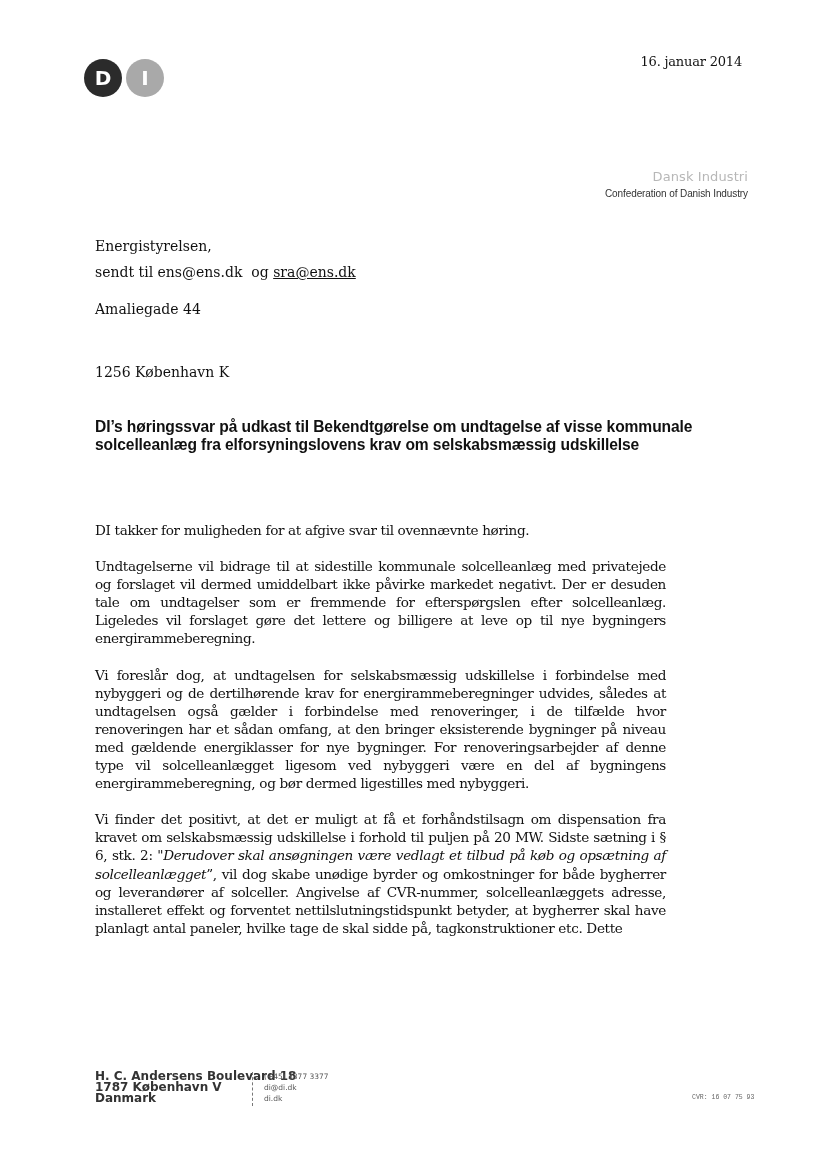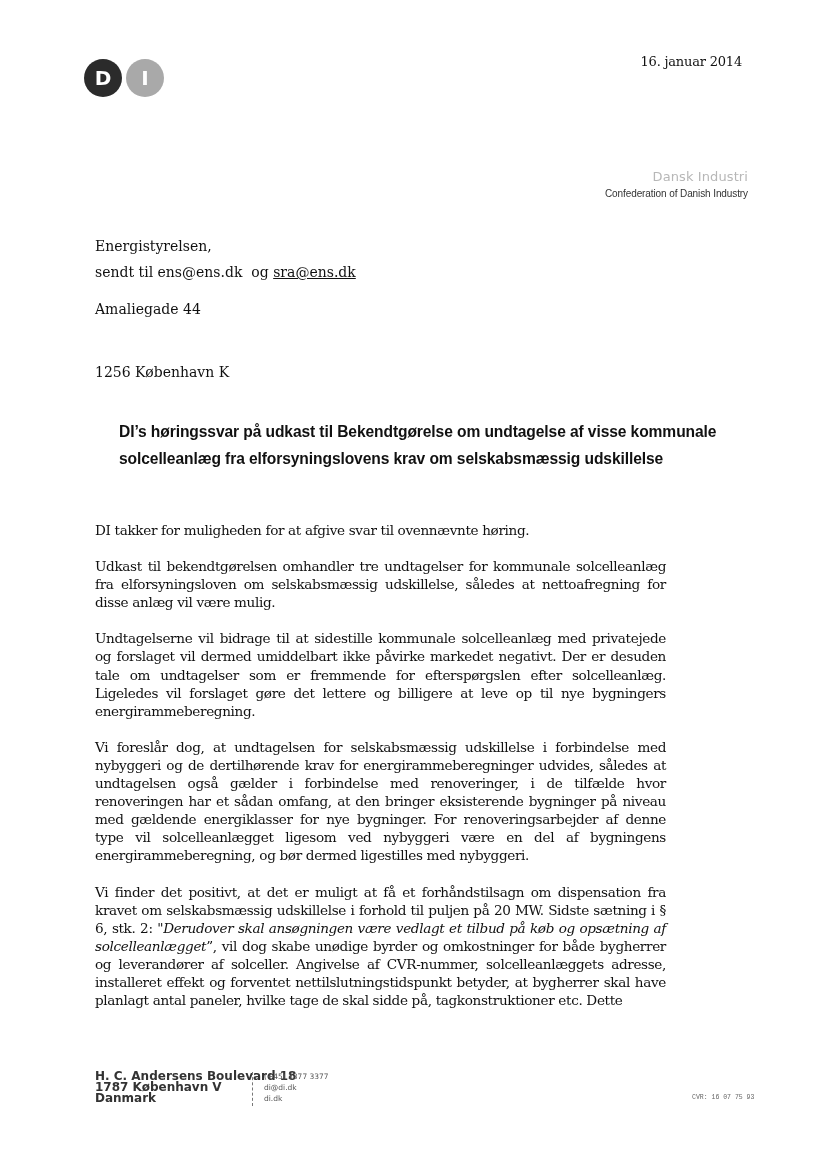--- a/index.html
+++ b/index.html
@@ -53,21 +53,21 @@
 
     .sent {
       left: 95px; top: 264px;
       font-size: 14px; white-space: nowrap;
     }
     .sent .link { text-decoration: underline; margin-top: 44px; }
 
     .title {
       left: 95px; top: 418px; width: 600px;
       font-family: "Liberation Sans", sans-serif; font-weight: bold; font-size: 15.6px;
-      line-height: 27px; letter-spacing: -0.1px; margin-left: 24px;
+      line-height: 18px; letter-spacing: -0.1px;
     }
 
     .body {
       left: 95px; top: 512px; width: 571px;
       font-size: 13.6px; line-height: 18.1px; letter-spacing: -0.35px;
     }
     .body p {
       margin: 9px 0 18px 0;
       text-align: justify;
     }
@@ -112,21 +112,20 @@
 </div>
 
 <div class="abs sent">
   <span style="white-space:pre">sendt til ens@ens.dk  og </span><span class="link">sra@ens.dk</span>
 </div>
 
 <div class="abs title">DI’s høringssvar på udkast til Bekendtgørelse om undtagelse af visse kommunale solcelleanlæg fra elforsyningslovens krav om selskabsmæssig udskillelse</div>
 
 <div class="abs body">
   <p>DI takker for muligheden for at afgive svar til ovennævnte høring.</p>
-  <p>Udkast til bekendtgørelsen omhandler tre undtagelser for kommunale solcelleanlæg fra elforsyningsloven om selskabsmæssig udskillelse, således at nettoafregning for disse anlæg vil være mulig.</p>
   <p>Undtagelserne vil bidrage til at sidestille kommunale solcelleanlæg med privatejede og forslaget vil dermed umiddelbart ikke påvirke markedet negativt. Der er desuden tale om undtagelser som er fremmende for efterspørgslen efter solcelleanlæg. Ligeledes vil forslaget gøre det lettere og billigere at leve op til nye bygningers energirammeberegning.</p>
   <p>Vi foreslår dog, at undtagelsen for selskabsmæssig udskillelse i forbindelse med nybyggeri og de dertilhørende krav for energirammeberegninger udvides, således at undtagelsen også gælder i forbindelse med renoveringer, i de tilfælde hvor renoveringen har et sådan omfang, at den bringer eksisterende bygninger på niveau med gældende energiklasser for nye bygninger. For renoveringsarbejder af denne type vil solcelleanlægget ligesom ved nybyggeri være en del af bygningens energirammeberegning, og bør dermed ligestilles med nybyggeri.</p>
   <p><span>Vi finder det positivt, at det er muligt at få et forhåndstilsagn om dispensation fra kravet om selskabsmæssig udskillelse i forhold til puljen på 20 MW. Sidste sætning i § 6, stk. 2: "</span><em>Derudover skal ansøgningen være vedlagt et tilbud på køb og opsætning af solcelleanlægget</em><span>”, vil dog skabe unødige byrder og omkostninger for både bygherrer og leverandører af solceller. Angivelse af CVR-nummer, solcelleanlæggets adresse, installeret effekt og forventet nettilslutningstidspunkt betyder, at bygherrer skal have planlagt antal paneler, hvilke tage de skal sidde på, tagkonstruktioner etc. Dette</span></p>
 </div>
 
 <div class="abs footer-addr">
   <div class="bold">H. C. Andersens Boulevard 18</div>
   <div class="bold">1787 København V</div>
   <div class="bold">Danmark</div>
 </div>

